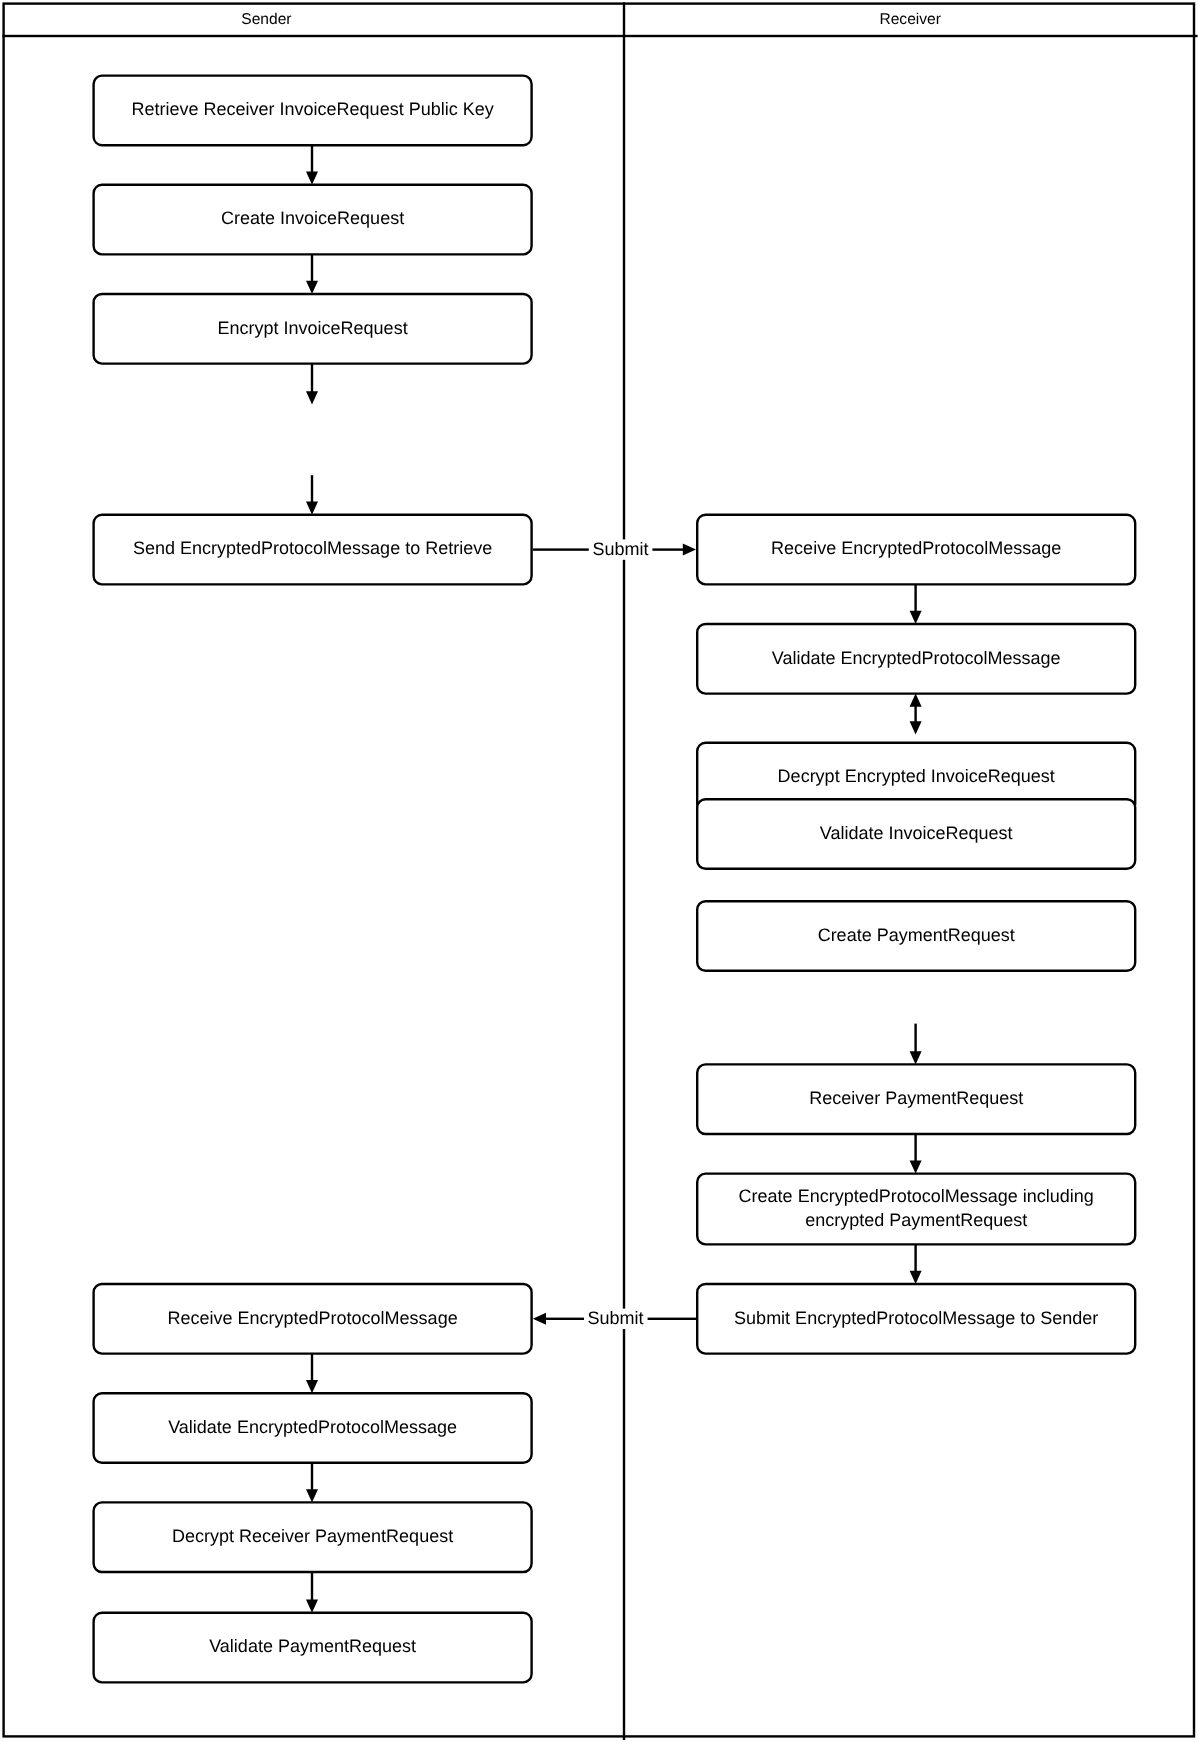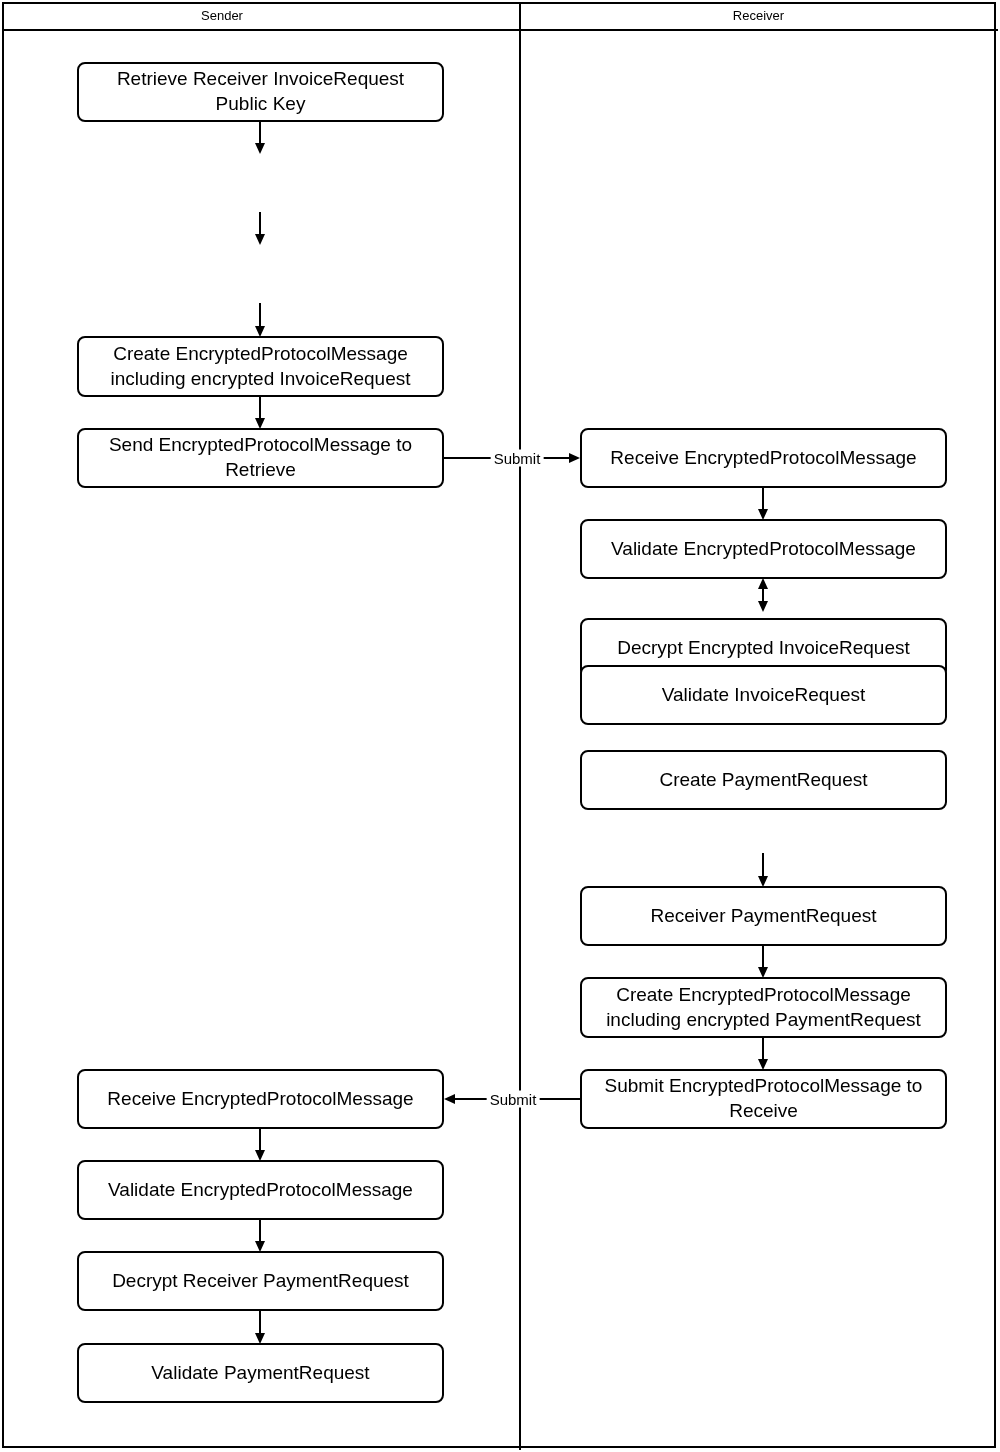--- a/index.html
+++ b/index.html
@@ -25,21 +25,21 @@
     position:absolute;top:8px;font-size:13px;text-align:center;
   }
   .lane-title.sender{left:2px;width:440px;}
   .lane-title.receiver{left:521px;width:475px;}
 
   .box{
     position:absolute;box-sizing:border-box;
     width:367px;height:60px;
     background:#fff;border:2px solid #000;border-radius:8px;
     display:flex;align-items:center;justify-content:center;
-    text-align:center;font-size:19px;line-height:1.3;
+    text-align:center;font-size:15px;line-height:1.3;
     padding:4px 13px;z-index:2;
   }
   .sx{left:77px;}
   .rx{left:580px;}
   .h61{height:61px;}
 
   
   .va{position:absolute;width:10px;z-index:1;}
   .va .stem{position:absolute;left:4px;top:0;width:2px;height:calc(100% - 10px);background:#000;}
   .va .hd{position:absolute;bottom:0;left:0;width:0;height:0;
@@ -71,21 +71,22 @@
 <div id="canvas">
 
   <div class="frame"></div>
   <div class="lane-divider"></div>
   <div class="header-line"></div>
 
   <div class="lane-title sender">Sender</div>
   <div class="lane-title receiver">Receiver</div>
 
   <div class="box sx" style="top:62px">Retrieve Receiver InvoiceRequest Public Key</div>
-  <div class="box sx h61" style="top:336px">Create EncryptedProtocolMessage including encrypted InvoiceRequest</div>
+  <div class="box sx" style="top:153px">Create InvoiceRequest</div>
+  <div class="box sx" style="top:244px">Encrypt InvoiceRequest</div>
   <div class="box sx" style="top:428px">Send EncryptedProtocolMessage to Retrieve</div>
 
   <div class="va va-s" style="top:121px;height:33px">
       <div class="stem"></div>
       <div class="hd"></div>
     </div>
   <div class="va va-s" style="top:212px;height:33px">
       <div class="stem"></div>
       <div class="hd"></div>
     </div>
@@ -104,21 +105,21 @@
   </div>
   <span class="submit-label" style="left:517px;top:458px">Submit</span>
 
   <div class="box rx" style="top:428px">Receive EncryptedProtocolMessage</div>
   <div class="box rx" style="top:519px">Validate EncryptedProtocolMessage</div>
   <div class="box rx" style="top:618px">Decrypt Encrypted InvoiceRequest</div>
   <div class="box rx" style="top:665px">Validate InvoiceRequest</div>
   <div class="box rx" style="top:750px">Create PaymentRequest</div>
   <div class="box rx" style="top:886px">Receiver PaymentRequest</div>
   <div class="box rx h61" style="top:977px">Create EncryptedProtocolMessage including encrypted PaymentRequest</div>
-  <div class="box rx" style="top:1069px">Submit EncryptedProtocolMessage to Receive</div>
+  <div class="box rx" style="top:1069px">Submit EncryptedProtocolMessage to Sender</div>
 
   <div class="va va-r" style="top:487px;height:33px">
       <div class="stem"></div>
       <div class="hd"></div>
     </div>
   <div class="va va-r double" style="top:578px;height:34px">
       <div class="stem"></div>
       <div class="hu"></div>
       <div class="hd"></div>
     </div>

